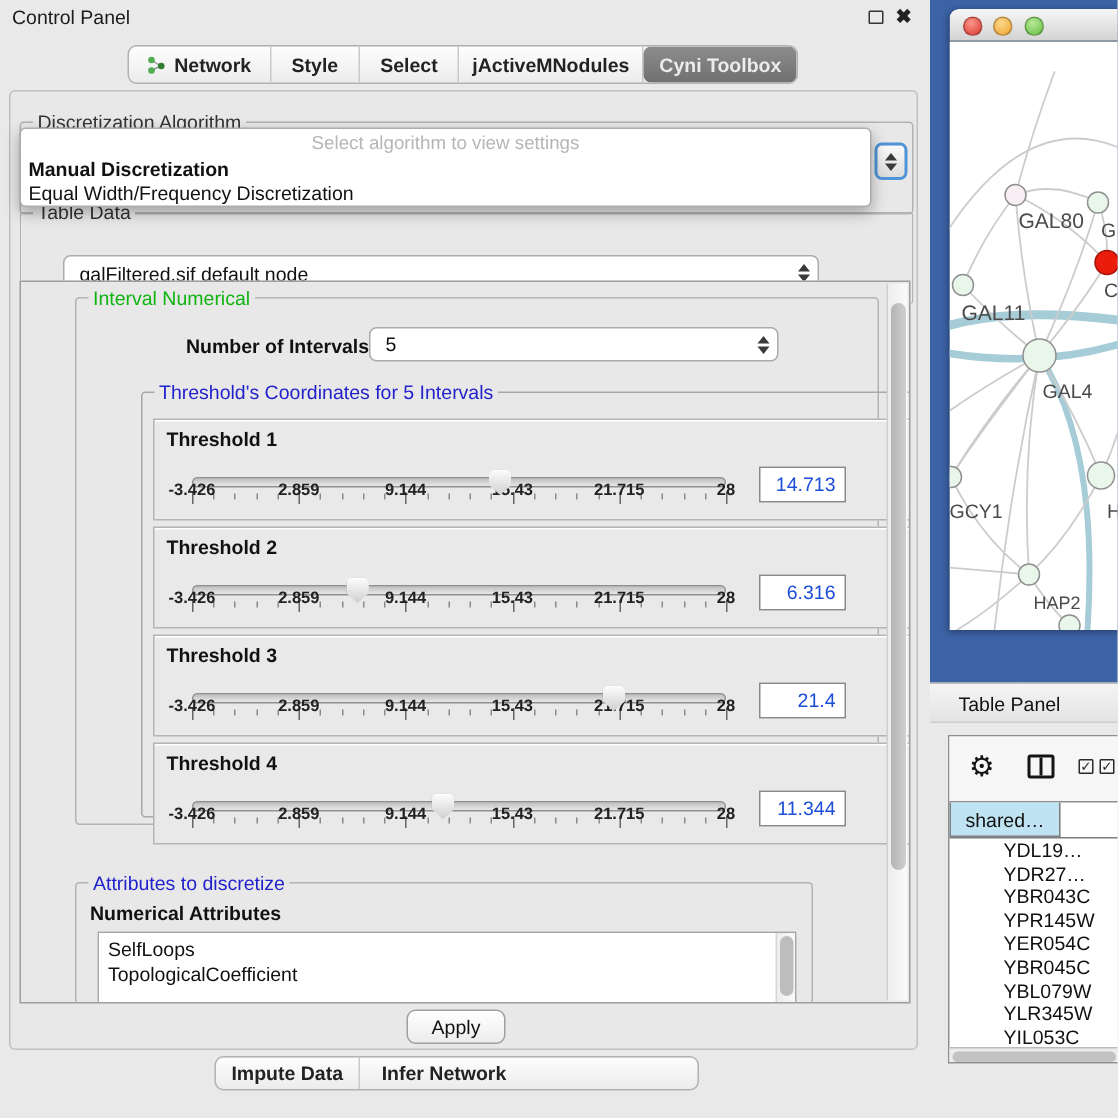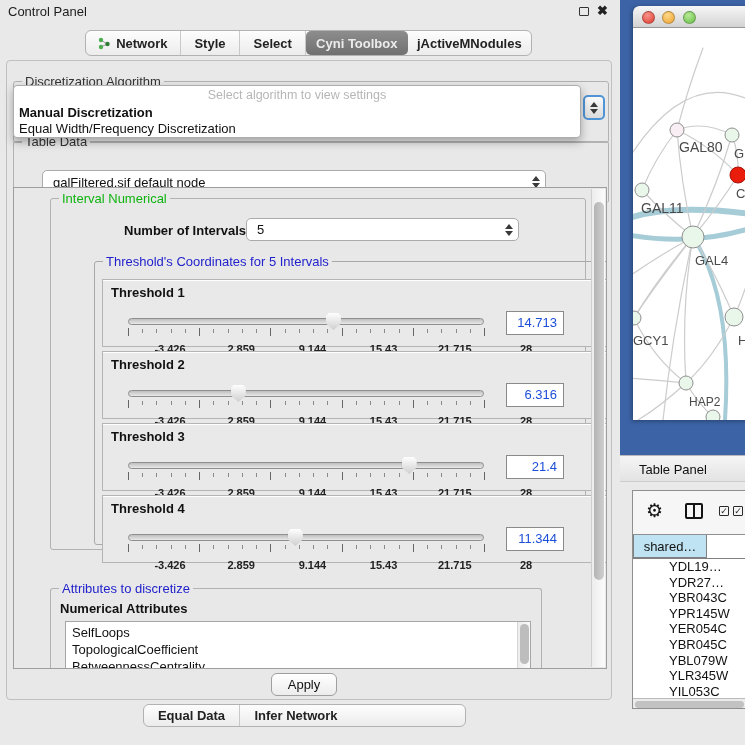--- a/index.html
+++ b/index.html
@@ -73,22 +73,22 @@
   .th-label { position:absolute; left:8px; top:5px; font-size:13px; font-weight:bold; color:#111; }
   .th-track { position:absolute; left:25px; top:38px; width:356px; height:7px;
     background:linear-gradient(#bfbfbf,#e8e8e8); border:1px solid #8f8f8f; border-radius:4px; }
   .th-thumb { position:absolute; top:33px; width:15px; height:17px;
     background:linear-gradient(#fefefe,#cfcfcf);
     clip-path:polygon(50% 100%, 0 62%, 0 18%, 18% 0, 82% 0, 100% 18%, 100% 62%);
     filter:drop-shadow(0 0 1px #777); }
   .tick { position:absolute; width:1px; background:#666; }
   .tick.minor { top:49px; height:4px; background:#8a8a8a; }
   .tick.major { top:48px; height:8px; }
-  .tick-label { position:absolute; top:63px; transform:translateX(-50%);
-    font-size:11px; font-weight:bold; color:#222; white-space:nowrap;margin-left:42px; }
+  .tick-label { position:absolute; top:41px; transform:translateX(-50%);
+    font-size:11px; font-weight:bold; color:#222; white-space:nowrap; }
   .th-value { position:absolute; left:403px; top:31px; width:58px; height:24px; background:#fff;
     border:1px solid #8a8a8a; font-size:13px; color:#1d4ed8; text-align:right;
     line-height:22px; padding-right:6px; }
 
   .attrs-group { left:36px; top:400px; width:492px; height:270px; border-bottom:none; }
   .attrs-sub { position:absolute; left:9px; top:12px; font-size:13px; font-weight:bold; color:#111; }
   .attr-list { position:absolute; left:14px; top:32px; width:466px; height:49px; background:#fff;
     border:1px solid #a6a6a6; overflow:hidden; }
   .attr-list ul { list-style:none; padding:2px 0 0 6px; }
   .attr-list li { font-size:13px; color:#111; line-height:17px; white-space:nowrap; }
@@ -177,25 +177,25 @@
           <circle cx="9.5" cy="7" r="2.2" fill="#2e7d32"></circle>
         </svg>
         <span>Network</span>
       </div>
       <div class="tab" style="width:60px;">
         <span>Style</span>
       </div>
       <div class="tab" style="width:66px;">
         <span>Select</span>
       </div>
+      <div class="tab" style="width:124px;">
+        <span>jActiveMNodules</span>
+      </div>
       <div class="tab active" style="width:102px;">
         <span>Cyni Toolbox</span>
-      </div>
-      <div class="tab" style="width:124px;">
-        <span>jActiveMNodules</span>
       </div>
     </div>
 
     <div class="main-panel">
 
       <div class="group algorithm-group">
         <span class="gtitle dark">Discretization Algorithm</span>
       </div>
       <div class="combo-stub">
         <span class="arr-up"></span>
@@ -391,39 +391,38 @@
           </div>
         </div>
 
         <div class="group attrs-group">
           <span class="gtitle blue">Attributes to discretize</span>
           <span class="attrs-sub">Numerical Attributes</span>
           <div class="attr-list">
             <ul id="attr-items">
                 <li>SelfLoops</li>
                 <li>TopologicalCoefficient</li>
-                <li>BetweennessCentrality</li>
               </ul>
             <div class="list-scrollbar">
               <div class="list-thumb"></div>
             </div>
           </div>
         </div>
 
         <div class="v-scrollbar">
           <div class="v-thumb"></div>
         </div>
       </div>
 
       <button class="apply-btn">Apply</button>
     </div>
 
     <div class="bottom-tabbar">
       <div class="btab" style="width:96px;">
-        <span>Equal Data</span>
+        <span>Impute Data</span>
       </div>
       <div class="btab" style="width:112px;">
         <span>Infer Network</span>
       </div>
     </div>
   </section>
 
   <section id="right-region">
     <div class="blue-bg"></div>
 

